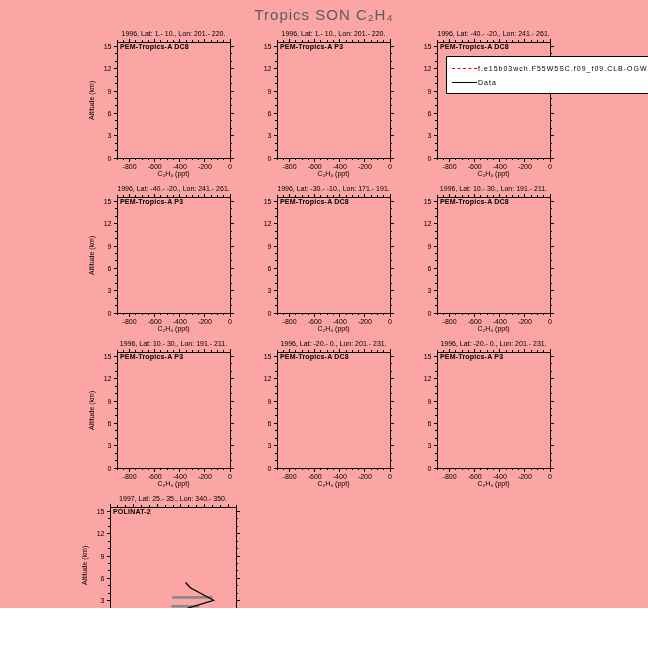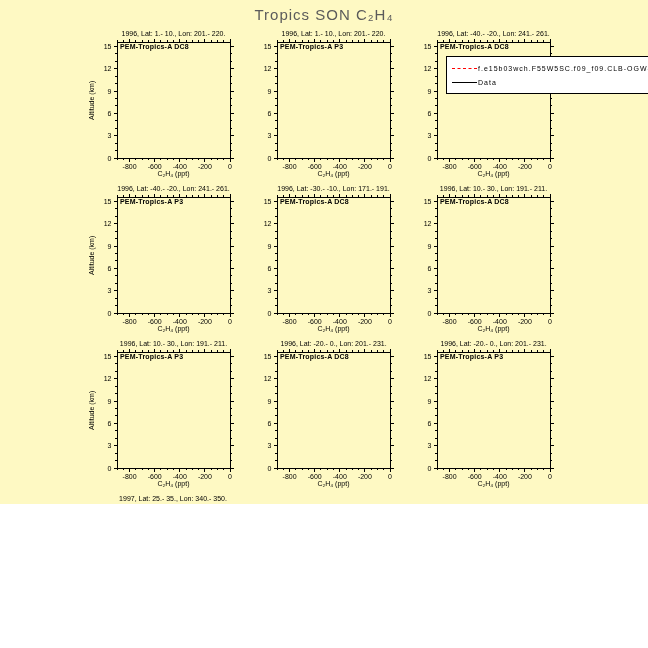--- a/index.html
+++ b/index.html
@@ -1,16 +1,16 @@
 <!DOCTYPE html>
 <html><head>
 <meta charset="utf-8">
 <style>
   html,body{margin:0;padding:0;background:#fff;}
-  #screen{position:relative;width:648px;height:504px;background:#fef9c3;overflow:hidden;
+  #screen{position:relative;width:648px;height:608px;background:#fca5a5;overflow:hidden;
           font-family:"Liberation Sans","DejaVu Sans",sans-serif;color:#000;}
   .title{position:absolute;top:6px;left:0;width:100%;text-align:center;
          font-size:15px;letter-spacing:1px;color:#5b5b5b;white-space:nowrap;}
   .panel{position:absolute;}
   .panel svg.plot{position:absolute;left:-10px;top:-10px;overflow:visible;}
   .plot text{font-size:7px;font-family:"Liberation Sans","DejaVu Sans",sans-serif;fill:#000;}
   .phdr{position:absolute;top:-12px;left:-30%;width:160%;text-align:center;
         font-size:7px;white-space:nowrap;z-index:2;}
   .plabel{position:absolute;top:1px;left:3px;font-size:7px;font-weight:bold;
           letter-spacing:.2px;white-space:nowrap;z-index:2;}

